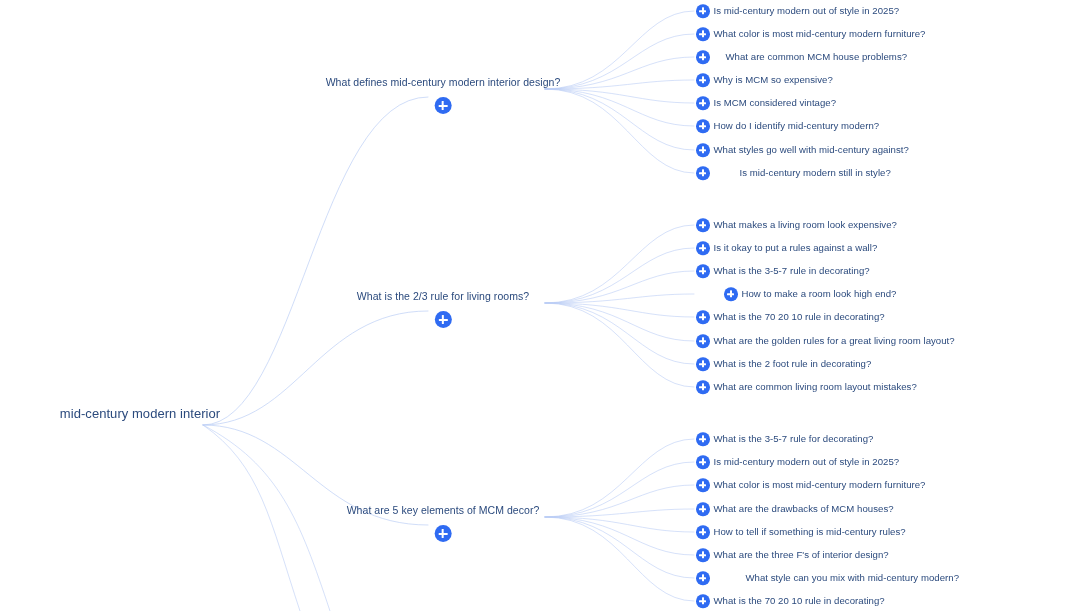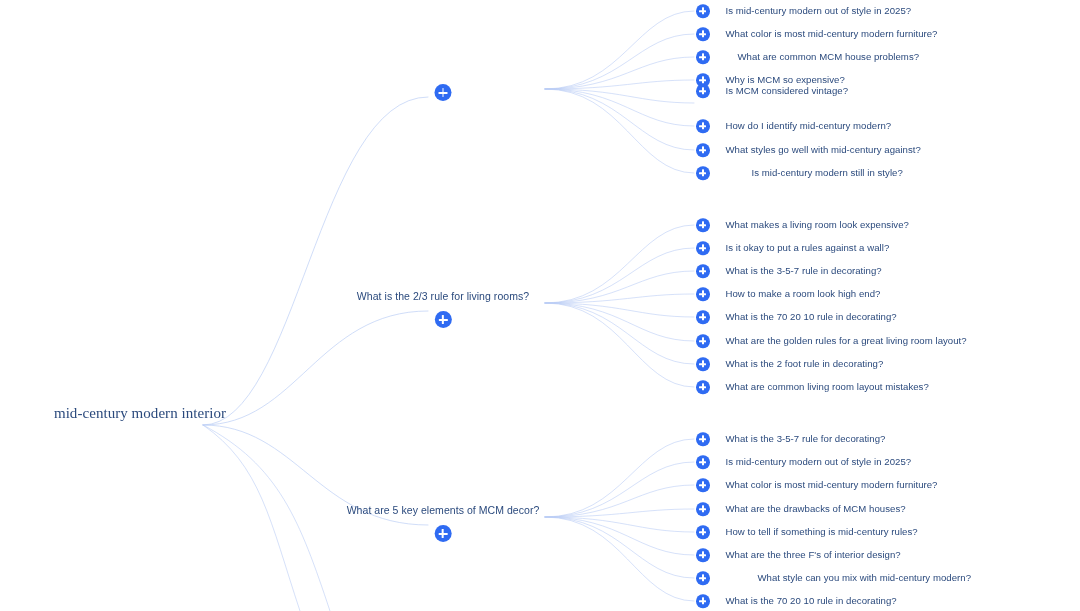--- a/index.html
+++ b/index.html
@@ -36,25 +36,24 @@
     left: 0;
     top: 0;
     width: 1080px;
     height: 611px;
   }
 
   
   .root-node {
     position: absolute;
     white-space: nowrap;
-    font-size: 15px;
+    font-size: 13px;
     letter-spacing: 0.05px;
     color: #2b4a7d;
     transform: translate(-50%, -50%);
-    font-family: Liberation Serif, serif;
   }
 
   
   .branch-node {
     position: absolute;
     transform: translate(-50%, 0);
     text-align: center;
     white-space: nowrap;
   }
   .branch-label {
@@ -114,21 +113,21 @@
   }
   .leaf-plus::before {
     left: 3.2px; right: 3.2px;
     top: 6.2px; height: 1.5px;
   }
   .leaf-plus::after {
     top: 3.2px; bottom: 3.2px;
     left: 6.0px; width: 1.5px;
   }
   .leaf-label {
-    margin-left: 16px;
+    margin-left: 4px;
     font-size: 9.6px;
     letter-spacing: 0.04px;
     color: #2b4a7d;
     line-height: 12px;
   }
 </style>
 </head>
 <body>
 
 <div id="canvas">
@@ -164,39 +163,40 @@
       <path d="M 203 425 C 279.2 465 300 521 330 611" fill="none" stroke="#b9cdf5" stroke-width="0.85" stroke-opacity="0.7" stroke-linecap="round"></path>
       <path d="M 203 425 C 261.2 465 270 521 300 611" fill="none" stroke="#b9cdf5" stroke-width="0.85" stroke-opacity="0.7" stroke-linecap="round"></path>
     </svg>
 
   <div class="node-layer">
 
     <div class="root-node" id="root-node" style="left: 140px; top: 413px;">mid-century modern interior</div>
 
     <div id="dynamic-nodes">
         <div class="branch-node" style="left: 443px; top: 76px;">
+          <div class="branch-label">What defines mid-century modern interior design?</div>
           <div class="branch-plus"></div>
         </div>
         <div class="leaf-node" style="left: 696px; top: 11px;">
           <div class="leaf-plus"></div>
           <div class="leaf-label">Is mid-century modern out of style in 2025?</div>
         </div>
         <div class="leaf-node" style="left: 696px; top: 34px;">
           <div class="leaf-plus"></div>
           <div class="leaf-label">What color is most mid-century modern furniture?</div>
         </div>
         <div class="leaf-node" style="left: 696px; top: 57px; gap: 12px;">
           <div class="leaf-plus"></div>
           <div class="leaf-label">What are common MCM house problems?</div>
         </div>
         <div class="leaf-node" style="left: 696px; top: 80px;">
           <div class="leaf-plus"></div>
           <div class="leaf-label">Why is MCM so expensive?</div>
         </div>
-        <div class="leaf-node" style="left: 696px; top: 91px;">
+        <div class="leaf-node" style="left: 696px; top: 103px;">
           <div class="leaf-plus"></div>
           <div class="leaf-label">Is MCM considered vintage?</div>
         </div>
         <div class="leaf-node" style="left: 696px; top: 126px;">
           <div class="leaf-plus"></div>
           <div class="leaf-label">How do I identify mid-century modern?</div>
         </div>
         <div class="leaf-node" style="left: 696px; top: 150px;">
           <div class="leaf-plus"></div>
           <div class="leaf-label">What styles go well with mid-century against?</div>
@@ -214,21 +214,21 @@
           <div class="leaf-label">What makes a living room look expensive?</div>
         </div>
         <div class="leaf-node" style="left: 696px; top: 248px;">
           <div class="leaf-plus"></div>
           <div class="leaf-label">Is it okay to put a rules against a wall?</div>
         </div>
         <div class="leaf-node" style="left: 696px; top: 271px;">
           <div class="leaf-plus"></div>
           <div class="leaf-label">What is the 3-5-7 rule in decorating?</div>
         </div>
-        <div class="leaf-node" style="left: 696px; top: 294px;">
+        <div class="leaf-node" style="left: 724px; top: 294px;">
           <div class="leaf-plus"></div>
           <div class="leaf-label">How to make a room look high end?</div>
         </div>
         <div class="leaf-node" style="left: 696px; top: 317px;">
           <div class="leaf-plus"></div>
           <div class="leaf-label">What is the 70 20 10 rule in decorating?</div>
         </div>
         <div class="leaf-node" style="left: 696px; top: 341px;">
           <div class="leaf-plus"></div>
           <div class="leaf-label">What are the golden rules for a great living room layout?</div>

